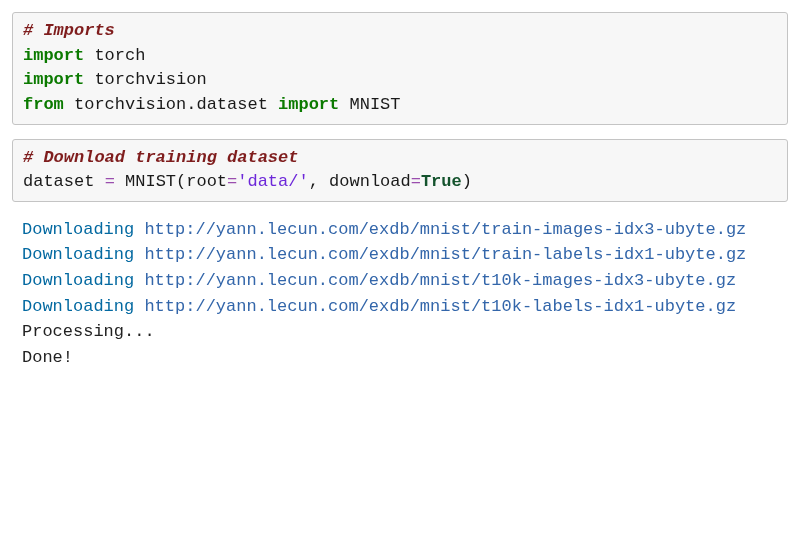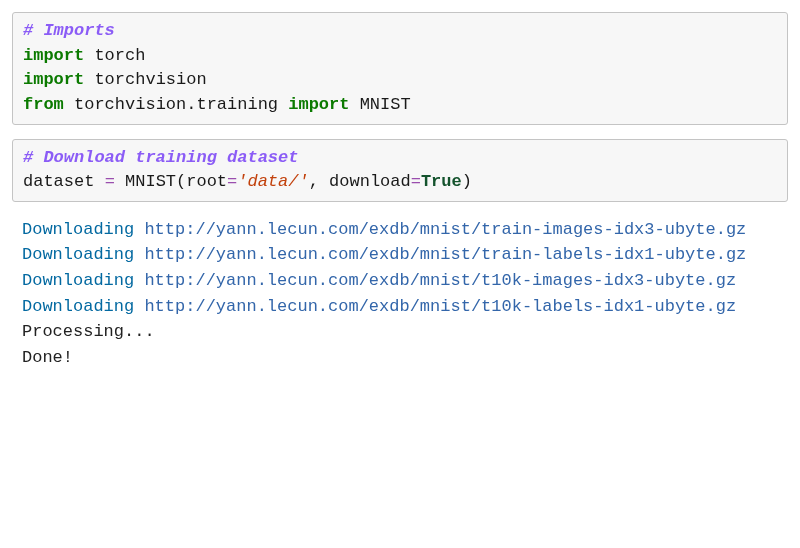--- a/index.html
+++ b/index.html
@@ -20,42 +20,42 @@
       white-space: pre;
       overflow: hidden;
     }
     .output-cell {
       padding: 2px 10px;
       color: #222222;
       word-break: break-all;
     }
     .output-line { margin-bottom: 1px; }
     .comment {
-      color: #8b5cf6;
+      color: #7f1d1d;
       font-style: italic;
       font-weight: bold;
     }
     .kw {
       color: #0b7a00;
       font-weight: bold;
     }
     .plain { color: #1a1a1a; }
     .op { color: #9a4eae; }
-    .str { color: #c2410c; font-style: italic; }
+    .str { color: #6d28d9; }
     .const { color: #14532d; font-weight: bold; }
     .url { color: #3366aa; text-align: center; }
     .dl-prefix { color: #0369a1; }
   </style>
 </head>
 <body>
 
 <div class="code-cell"><span class="comment"># Imports</span>
 <span class="kw">import</span><span class="plain"> torch</span>
 <span class="kw">import</span><span class="plain"> torchvision</span>
-<span class="kw">from</span><span class="plain"> torchvision.training </span><span class="kw">import</span><span class="plain"> MNIST</span></div>
+<span class="kw">from</span><span class="plain"> torchvision.dataset </span><span class="kw">import</span><span class="plain"> MNIST</span></div>
 
 <div class="code-cell"><span class="comment"># Download training dataset</span>
 <span class="plain">dataset </span><span class="op">=</span><span class="plain"> MNIST(root</span><span class="op">=</span><span class="str">'data/'</span><span class="plain">, download</span><span class="op">=</span><span class="const">True</span><span class="plain">)</span></div>
 
 <div class="output-cell">
   <div class="output-line"><span class="dl-prefix">Downloading </span><span class="url">http://yann.lecun.com/exdb/mnist/train-images-idx3-ubyte.gz</span></div>
   <div class="output-line"><span class="dl-prefix">Downloading </span><span class="url">http://yann.lecun.com/exdb/mnist/train-labels-idx1-ubyte.gz</span></div>
   <div class="output-line"><span class="dl-prefix">Downloading </span><span class="url">http://yann.lecun.com/exdb/mnist/t10k-images-idx3-ubyte.gz</span></div>
   <div class="output-line"><span class="dl-prefix">Downloading </span><span class="url">http://yann.lecun.com/exdb/mnist/t10k-labels-idx1-ubyte.gz</span></div>
   <div class="output-line">Processing...</div>

